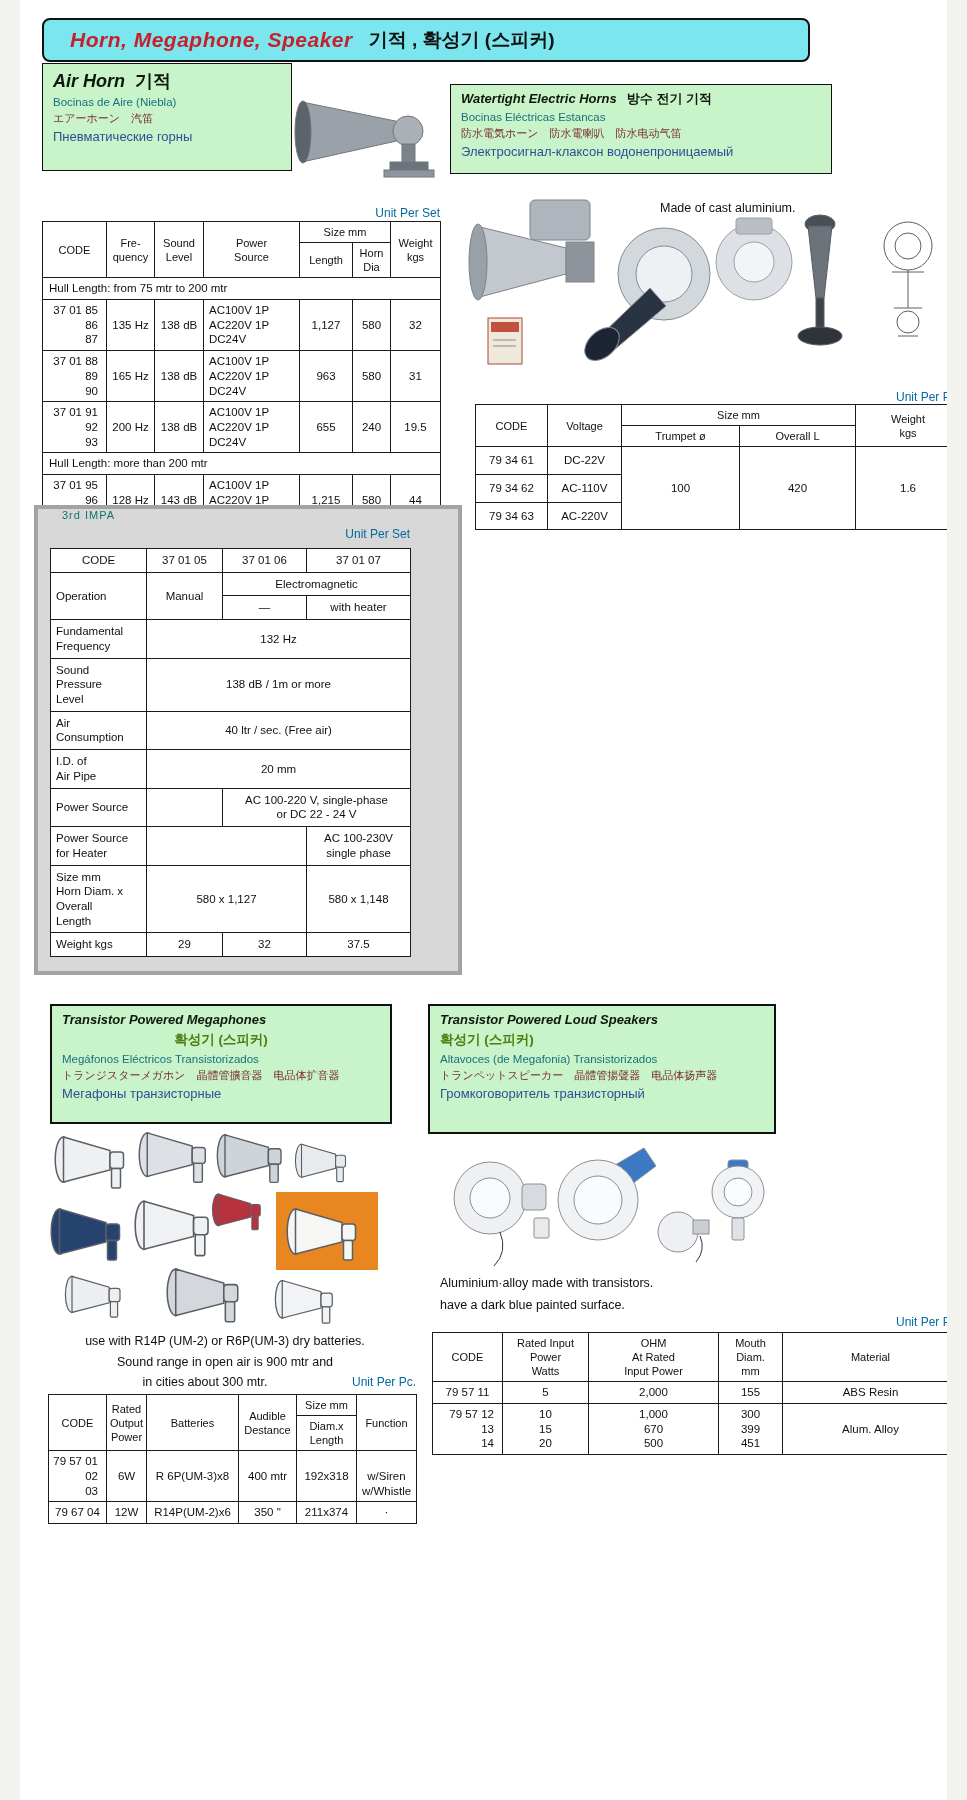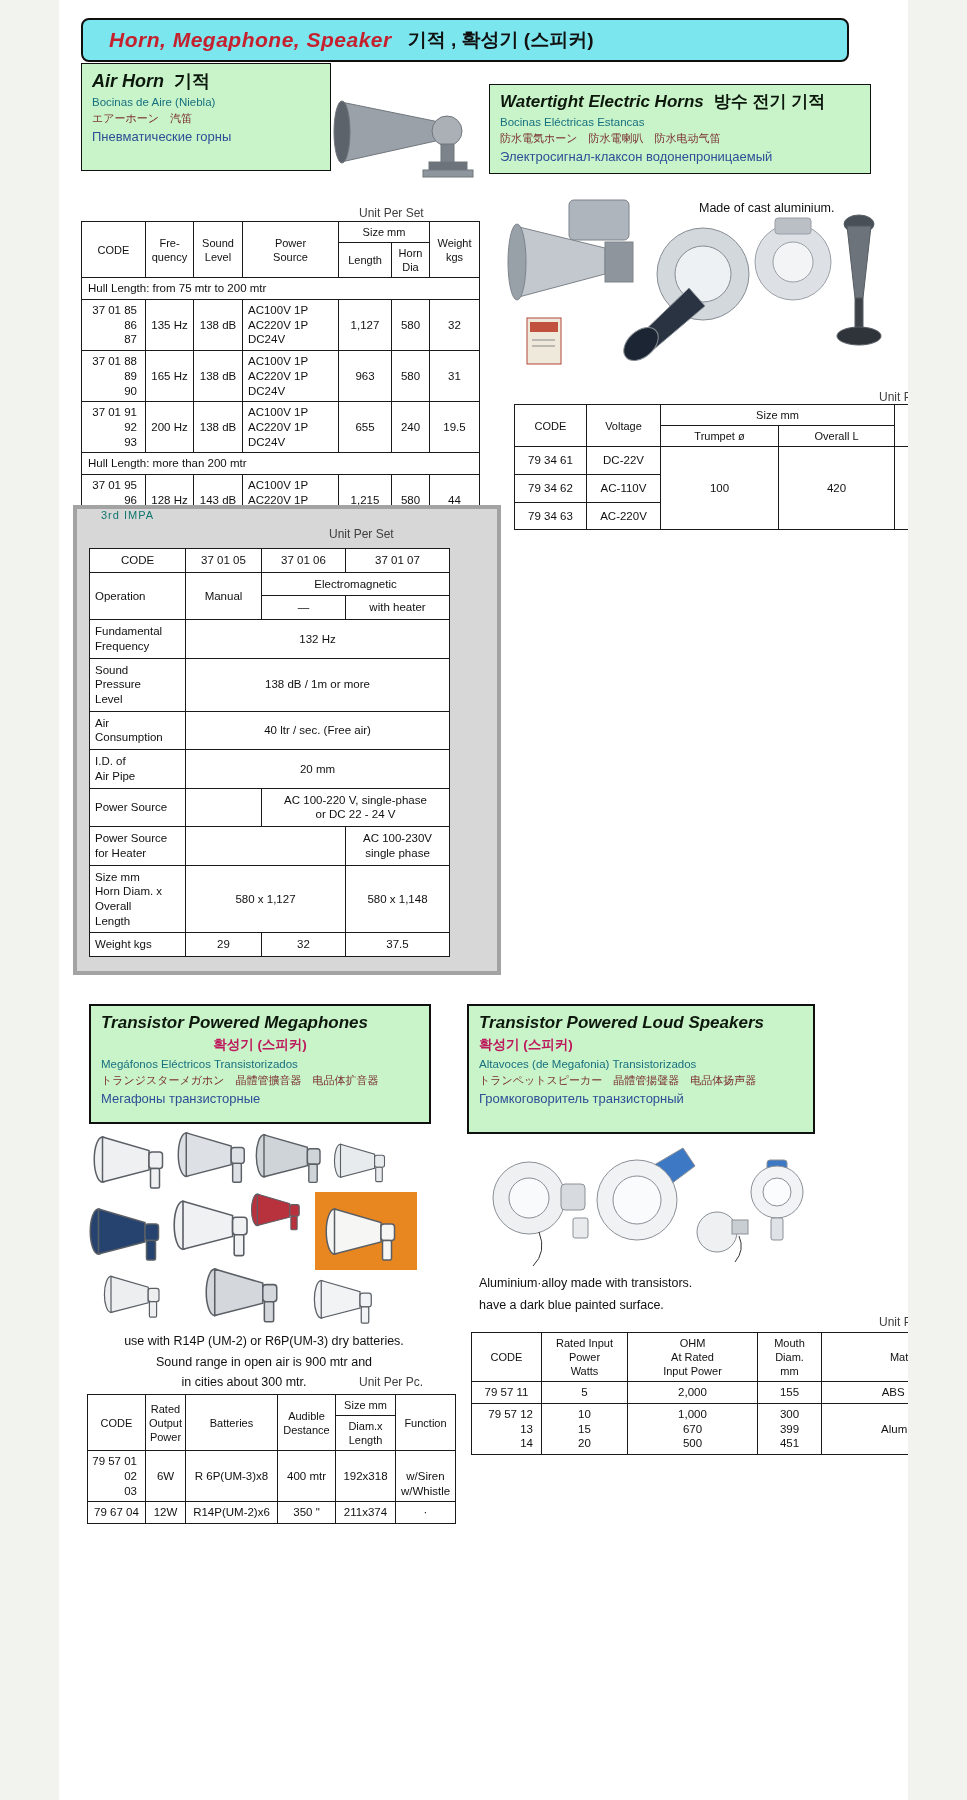--- a/index.html
+++ b/index.html
@@ -1,37 +1,37 @@
 <!DOCTYPE html>
 <html><head>
 <meta charset="utf-8">
 <style>
   * { margin:0; padding:0; box-sizing:border-box; }
   body { font-family:"Liberation Sans", sans-serif; background:#f2f2ee; }
-  .page { position:relative; width:849px; height:1800px; background:#ffffff; margin:0 auto; overflow:hidden; }
+  .page { position:relative; width:927px; height:1800px; background:#ffffff; margin:0 auto; overflow:hidden; }
   .abs { position:absolute; }
 
   
   .titlebar { background:#7ce6ee; border:2px solid #101010; border-radius:8px;
               display:flex; align-items:center; gap:16px; padding-left:26px; }
   .titlebar .en { color:#c5202e; font-size:21px; font-weight:bold; font-style:italic; letter-spacing:.5px; }
   .titlebar .kr { color:#111; font-size:19px; font-weight:bold; }
 
   
   .gbox { background:#c9f4c9; border:1.5px solid #101010; padding:7px 10px 6px; }
   .gbox .t1 { font-size:18px; font-weight:bold; font-style:italic; color:#0d180d; line-height:1.15; }
   .gbox .t1 .krpart { font-style:normal; margin-left:10px; }
-  .gbox.small-title .t1 { font-size:17px; }
+  .gbox.small-title .t1 { font-size:13px; }
   .ln-es { color:#17707f; font-size:11.5px; margin-top:4px; }
   .ln-jp { color:#7b3030; font-size:11px; margin-top:3px; }
   .ln-ru { color:#2d4f96; font-size:13px; margin-top:3px; }
-  .kr-line { color:#be185d; font-size:13.5px; font-weight:bold; margin-top:3px; }
+  .kr-line { color:#4d7c0f; font-size:13.5px; font-weight:bold; margin-top:3px; }
   .kr-center { text-align:center; }
 
-  .unit { font-size:12px; color:#404040; text-align:left; }
+  .unit { font-size:12px; color:#0369a1; text-align:right; }
   .note { font-size:12.5px; color:#101010; }
   .note.center { text-align:center; }
 
   
   table.tbl { border-collapse:collapse; table-layout:fixed; background:#fff; }
   .tbl th, .tbl td { border:1px solid #1a1a1a; font-size:11.5px; font-weight:normal;
                      text-align:center; vertical-align:middle; padding:3px 3px;
                      white-space:pre-line; line-height:1.28; color:#101010; }
   .tbl th { font-size:11px; }
   .tbl .sec { text-align:left; padding-left:6px; }

